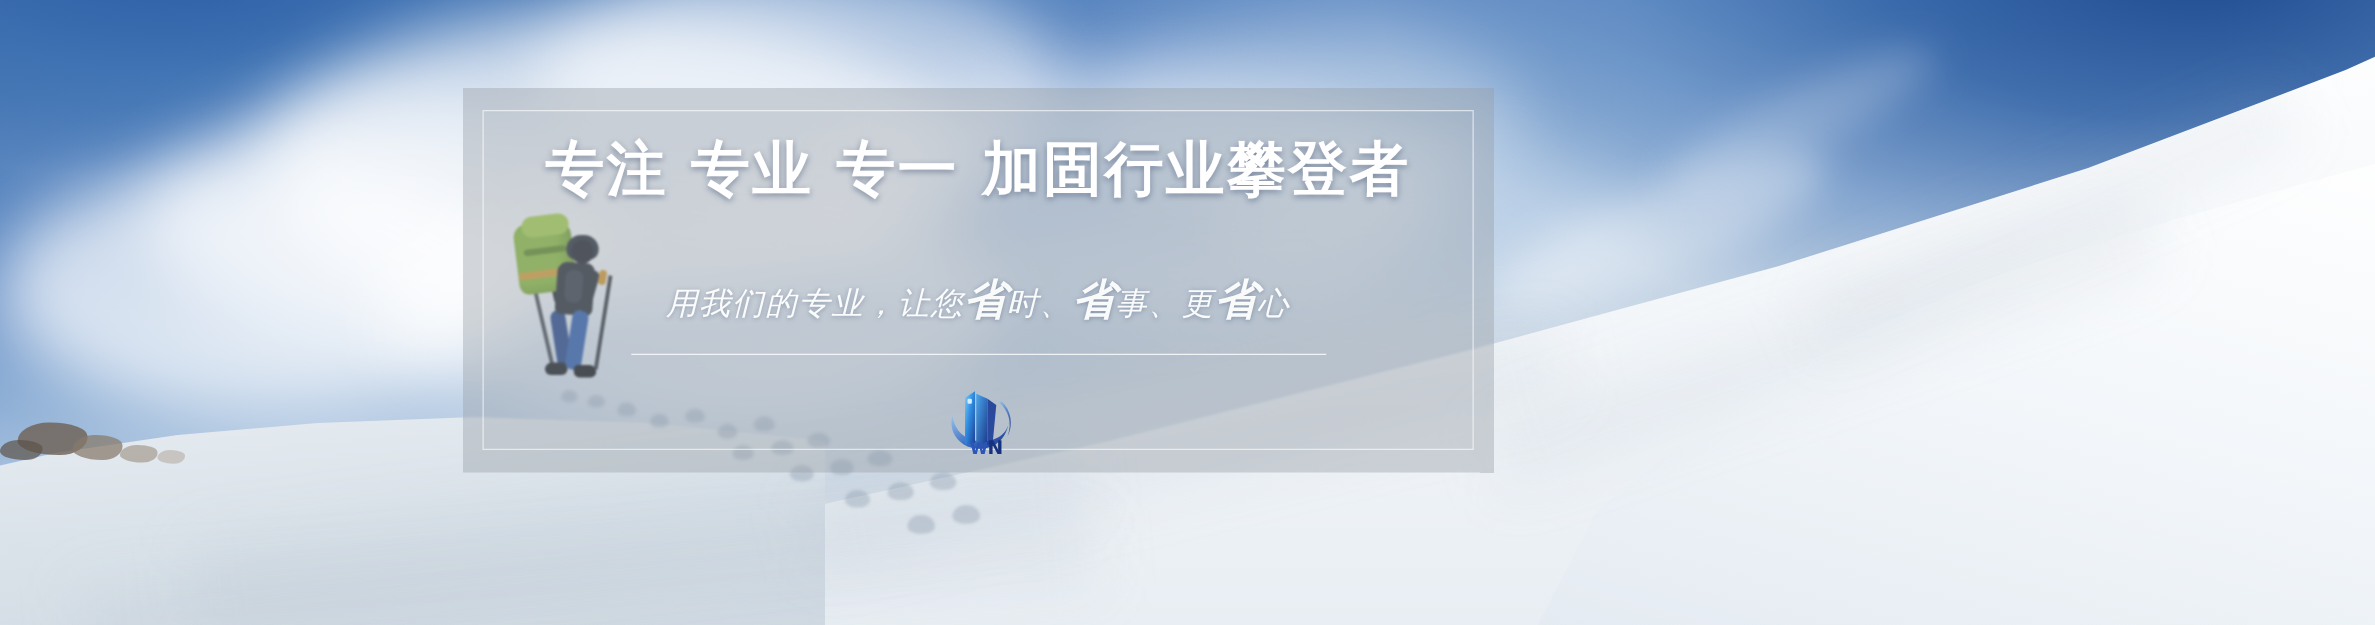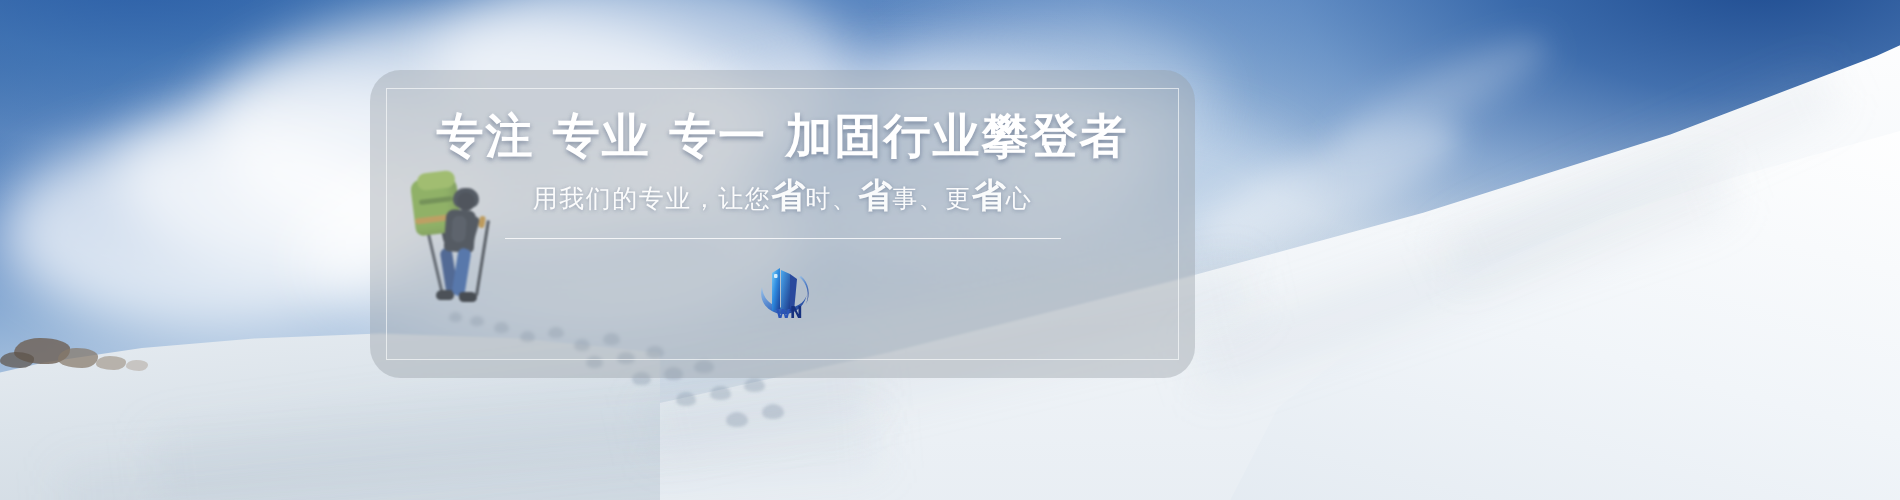--- a/index.html
+++ b/index.html
@@ -142,21 +142,20 @@
   .pole-grip {left:74px;top:48px; width:6px;height:12px;background:#d89a2e;
               border-radius:3px;transform:rotate(9deg);}
   .pole-grip2{left:26px;top:52px; width:6px;height:12px;background:#c98f2b;
               border-radius:3px;transform:rotate(-13deg);}
 
   
   .panel{
     position:absolute;left:370px;top:70px;width:825px;height:308px;
     background:rgba(150,157,166,.40);
     backdrop-filter:blur(1px);
-    border-radius:31px;
   }
   .panel-inner-border{
     position:absolute;left:16px;top:18px;right:16px;bottom:18px;
     border:1px solid rgba(255,255,255,.62);
     pointer-events:none;
   }
 
   
   .content{
     position:absolute;inset:0;
@@ -171,29 +170,29 @@
     font-weight:bold;
     letter-spacing:2px;
     line-height:1;
     white-space:nowrap;
     text-shadow:
       0 2px 5px rgba(20,40,80,.45),
       0 0 2px rgba(255,255,255,.5);
   }
 
   .subtitle{
-    margin-top:19px;
+    margin-top:64px;
     color:rgba(255,255,255,.95);
     font-size:25px;
     font-weight:normal;
     letter-spacing:1.5px;
     white-space:nowrap;
     line-height:1;
     text-shadow:0 1px 4px rgba(30,50,85,.35);
-    display:flex;align-items:baseline;
+    display:flex;align-items:baseline;font-style:italic;
   }
   .subtitle .big{
     font-size:34px;
     font-weight:bold;
     letter-spacing:0;
   }
 
   .divider{
     margin-top:26px;
     width:556px;height:1px;

